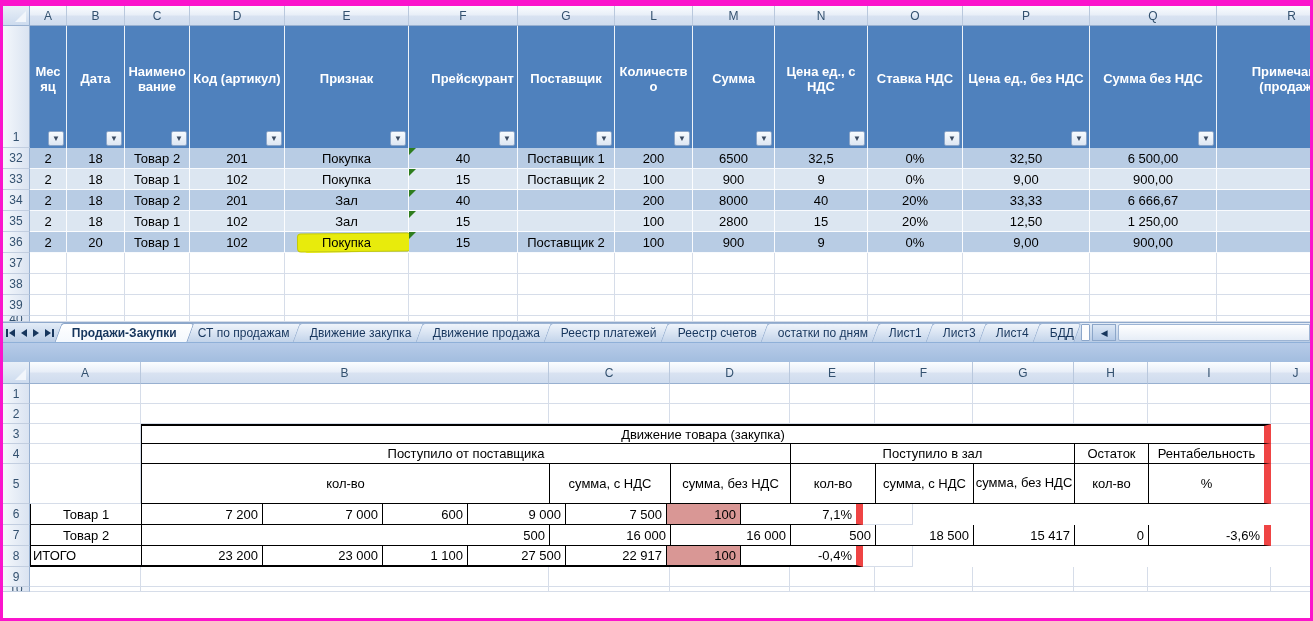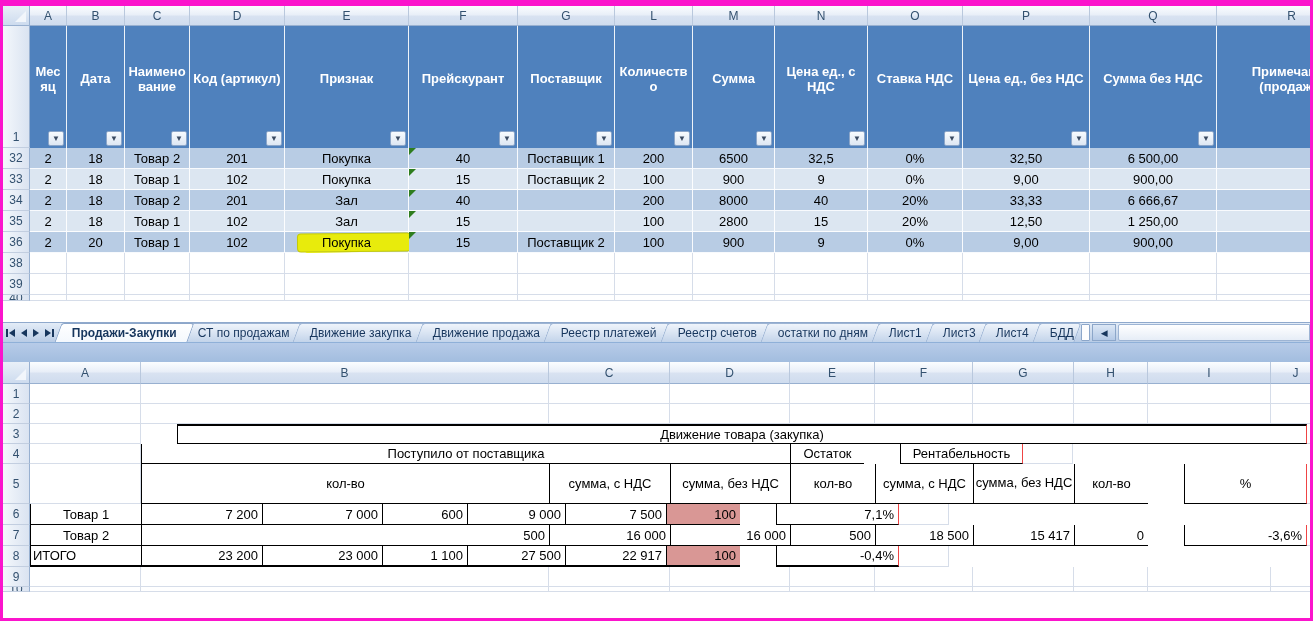--- a/index.html
+++ b/index.html
@@ -117,21 +117,21 @@
     color:#8b949f; font-size:12.5px;
   }
 
   
   .bottom-pane{ width:1307px; height:230px; overflow:hidden; background:#fff; }
   .bottom-pane .colhead-row{ height:22px; }
   .bcellbase{ display:flex; align-items:center; font-size:13px; color:#000; flex:0 0 auto; overflow:hidden; }
   .gcell{ border-right:1px solid #d6dde9; border-bottom:1px solid #d6dde9; background:#fff; }
   .tb{ border-left:1px solid #000; border-bottom:1px solid #000; background:#fff; }
   .bt{ border-top:2px solid #000; }
-  .br{ border-right:1px solid #ef4444;margin-left:36px; }
+  .br{ border-right:7px solid #ef4444; }
   .bb2{ border-bottom-width:2px; }
   .cc{ justify-content:center; text-align:center; }
   .rr{ justify-content:flex-end; padding-right:4px; }
   .ll{ justify-content:flex-start; padding-left:2px; }
   .pink{ background:#D99795; }
   .wrap2{ line-height:1.25; }
 
   
   .w-a{width:111px}.w-b{width:408px}.w-c{width:121px}.w-d{width:120px}.w-e{width:85px}
   .w-f{width:98px}.w-g{width:101px}.w-h{width:74px}.w-i{width:123px}.w-j{width:50px}
@@ -176,21 +176,21 @@
             <div class="filter-btn">▼</div>
           </div>
           <div class="hcell" style="width: 95px;">
             <span>Код (артикул)</span>
             <div class="filter-btn">▼</div>
           </div>
           <div class="hcell" style="width: 124px;">
             <span>Признак</span>
             <div class="filter-btn">▼</div>
           </div>
-          <div class="hcell" style="width: 109px;">
+          <div class="hcell" style="width: 109px; justify-content: flex-end;">
             <span>Прейскурант</span>
             <div class="filter-btn">▼</div>
           </div>
           <div class="hcell" style="width: 97px;">
             <span>Поставщик</span>
             <div class="filter-btn">▼</div>
           </div>
           <div class="hcell" style="width: 78px;">
             <span>Количество</span>
             <div class="filter-btn">▼</div>
@@ -438,20 +438,37 @@
           </div>
           <div class="dcell" style="width: 127px;">
             <span>9,00</span>
           </div>
           <div class="dcell" style="width: 127px;">
             <span>900,00</span>
           </div>
           <div class="dcell" style="width: 150px;">
             <span></span>
           </div>
+        </div>
+        <div class="sheet-row erow" style="height: 21px;">
+          <div class="rowhead">37</div>
+          <div class="dcell" style="width: 37px;"></div>
+          <div class="dcell" style="width: 58px;"></div>
+          <div class="dcell" style="width: 65px;"></div>
+          <div class="dcell" style="width: 95px;"></div>
+          <div class="dcell" style="width: 124px;"></div>
+          <div class="dcell" style="width: 109px;"></div>
+          <div class="dcell" style="width: 97px;"></div>
+          <div class="dcell" style="width: 78px;"></div>
+          <div class="dcell" style="width: 82px;"></div>
+          <div class="dcell" style="width: 93px;"></div>
+          <div class="dcell" style="width: 95px;"></div>
+          <div class="dcell" style="width: 127px;"></div>
+          <div class="dcell" style="width: 127px;"></div>
+          <div class="dcell" style="width: 150px;"></div>
         </div>
         <div class="sheet-row erow" style="height: 21px;">
           <div class="rowhead">38</div>
           <div class="dcell" style="width: 37px;"></div>
           <div class="dcell" style="width: 58px;"></div>
           <div class="dcell" style="width: 65px;"></div>
           <div class="dcell" style="width: 95px;"></div>
           <div class="dcell" style="width: 124px;"></div>
           <div class="dcell" style="width: 109px;"></div>
           <div class="dcell" style="width: 97px;"></div>
@@ -608,20 +625,21 @@
       <div class="rowhead">3</div>
       <div class="bcellbase gcell w-a"></div>
       <div class="bcellbase tb bt br cc w-bi">Движение товара (закупка)</div>
       <div class="bcellbase gcell w-j"></div>
     </div>
 
     <div class="sheet-row" style="height:20px">
       <div class="rowhead">4</div>
       <div class="bcellbase gcell w-a"></div>
       <div class="bcellbase tb cc w-bd">Поступило от поставщика</div>
+      <div class="bcellbase tb cc w-eg">Поступило в зал</div>
       <div class="bcellbase tb cc w-h">Остаток</div>
       <div class="bcellbase tb br cc w-i">Рентабельность</div>
       <div class="bcellbase gcell w-j"></div>
     </div>
 
     <div class="sheet-row" style="height:40px">
       <div class="rowhead">5</div>
       <div class="bcellbase gcell w-a"></div>
       <div class="bcellbase tb cc w-b">кол-во</div>
       <div class="bcellbase tb cc w-c">сумма, с НДС</div>

